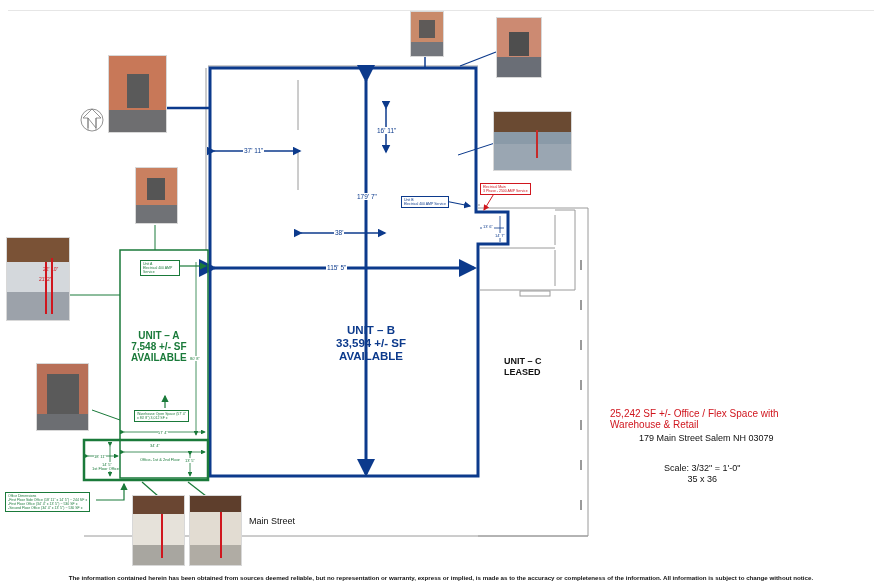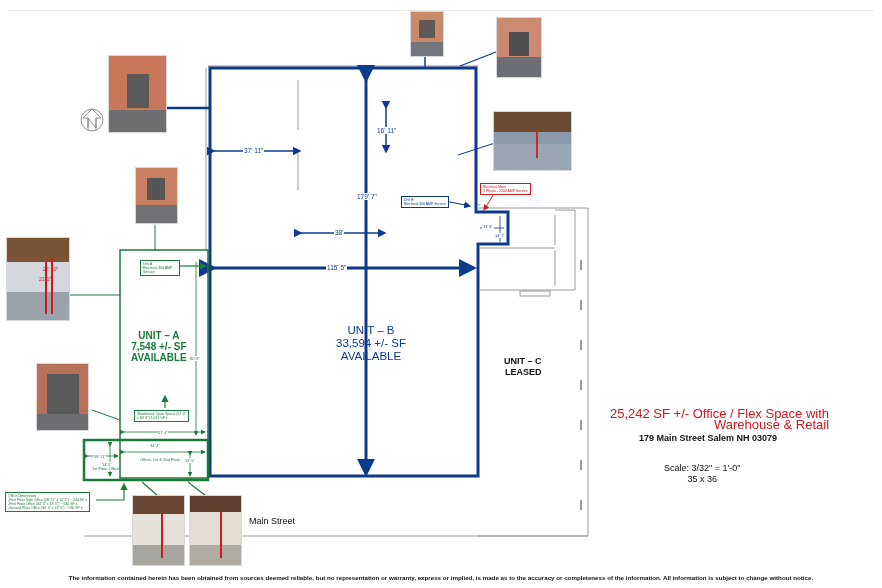--- a/index.html
+++ b/index.html
@@ -5,29 +5,29 @@
   html, body { margin: 0; padding: 0; background: #ffffff; }
   body { width: 882px; height: 588px; position: relative; overflow: hidden; font-family: "Liberation Sans", sans-serif; }
   .sheet { position: absolute; left: 0; top: 0; width: 882px; height: 588px; background: #fff; }
   .frame-line { position: absolute; left: 8px; right: 8px; top: 10px; height: 1px; background: #e6e6e6; }
   svg.plan { position: absolute; left: 0; top: 0; }
   .photo { position: absolute; box-shadow: 0 0 0 1px #d8d8d8; overflow: hidden; }
   .photo .sky { position: absolute; left: 0; right: 0; top: 0; }
   .photo .ground { position: absolute; left: 0; right: 0; bottom: 0; }
   .photo .door { position: absolute; }
   .lbl { position: absolute; white-space: nowrap; }
-  .unit-b { color: #0c3a8c; font-weight: normal; font-size: 11.5px; line-height: 13px; text-align: center; }
+  .unit-b { color: #0c3a8c; font-weight: bold; font-size: 11.5px; line-height: 13px; text-align: center; }
   .unit-a { color: #1a7a3a; font-weight: bold; font-size: 10px; line-height: 11px; text-align: center; }
-  .unit-c { color: #111; font-weight: bold; font-size: 9px; line-height: 11px; text-align: right; }
+  .unit-c { color: #111; font-weight: bold; font-size: 9px; line-height: 11px; text-align: left; }
   .dim-b { color: #0c3a8c; font-size: 6.5px; background: #fff; padding: 0 1px; }
   .dim-g { color: #1a7a3a; font-size: 4px; background: #fff; }
   .note-b { border: 1.2px solid #0c3a8c; color: #0c3a8c; font-size: 3.5px; line-height: 4px; padding: 1px 2px; background: #fff; }
   .note-r { border: 1.2px solid #d0161e; color: #d0161e; font-size: 3.5px; line-height: 4px; padding: 1px 2px; background: #fff; }
   .note-g { border: 1.2px solid #1a7a3a; color: #1a7a3a; font-size: 3.5px; line-height: 4px; padding: 1px 2px; background: #fff; }
-  .headline { color: #d0161e; font-size: 13px; line-height: 11px; text-align: right; }
+  .headline { color: #d0161e; font-size: 10px; line-height: 11px; }
   .address { color: #111; font-size: 9px; }
   .scale { color: #111; font-size: 9px; line-height: 11px; text-align: center; }
   .street { color: #111; font-size: 9px; }
   .disclaimer { position: absolute; left: 0; right: 0; top: 574px; text-align: center; font-size: 6.2px; font-weight: bold; color: #111; }
 </style>
 </head>
 <body>
 
 <div class="sheet">
   <div class="frame-line"></div>
@@ -207,21 +207,21 @@
     <div>Office Dimensions</div>
     <div>-First Floor Side Office (18' 11" x 14' 5") ~ 244 SF ±</div>
     <div>-First Floor Office (34' 4" x 13' 5") ~ 530 SF ±</div>
     <div>-Second Floor Office (34' 4" x 13' 5") ~ 530 SF ±</div>
   </div>
 
   <div class="lbl headline" style="left:610px;top:408px;">
     <div>25,242 SF +/- Office / Flex Space with</div>
     <div>Warehouse &amp; Retail</div>
   </div>
-  <div class="lbl address" style="left:639px;top:433px;font-weight:bold;">179 Main Street Salem NH 03079</div>
+  <div class="lbl address" style="left:639px;top:433px;">179 Main Street Salem NH 03079</div>
   <div class="lbl scale" style="left:664px;top:463px;">
     <div>Scale: 3/32" = 1'-0"</div>
     <div>35 x 36</div>
   </div>
   <div class="lbl street" style="left:249px;top:516px;">Main Street</div>
 
   <div class="disclaimer">The information contained herein has been obtained from sources deemed reliable, but no representation or warranty, express or implied, is made as to the accuracy or completeness of the information. All information is subject to change without notice.</div>
 </div>
 
 </body></html>

